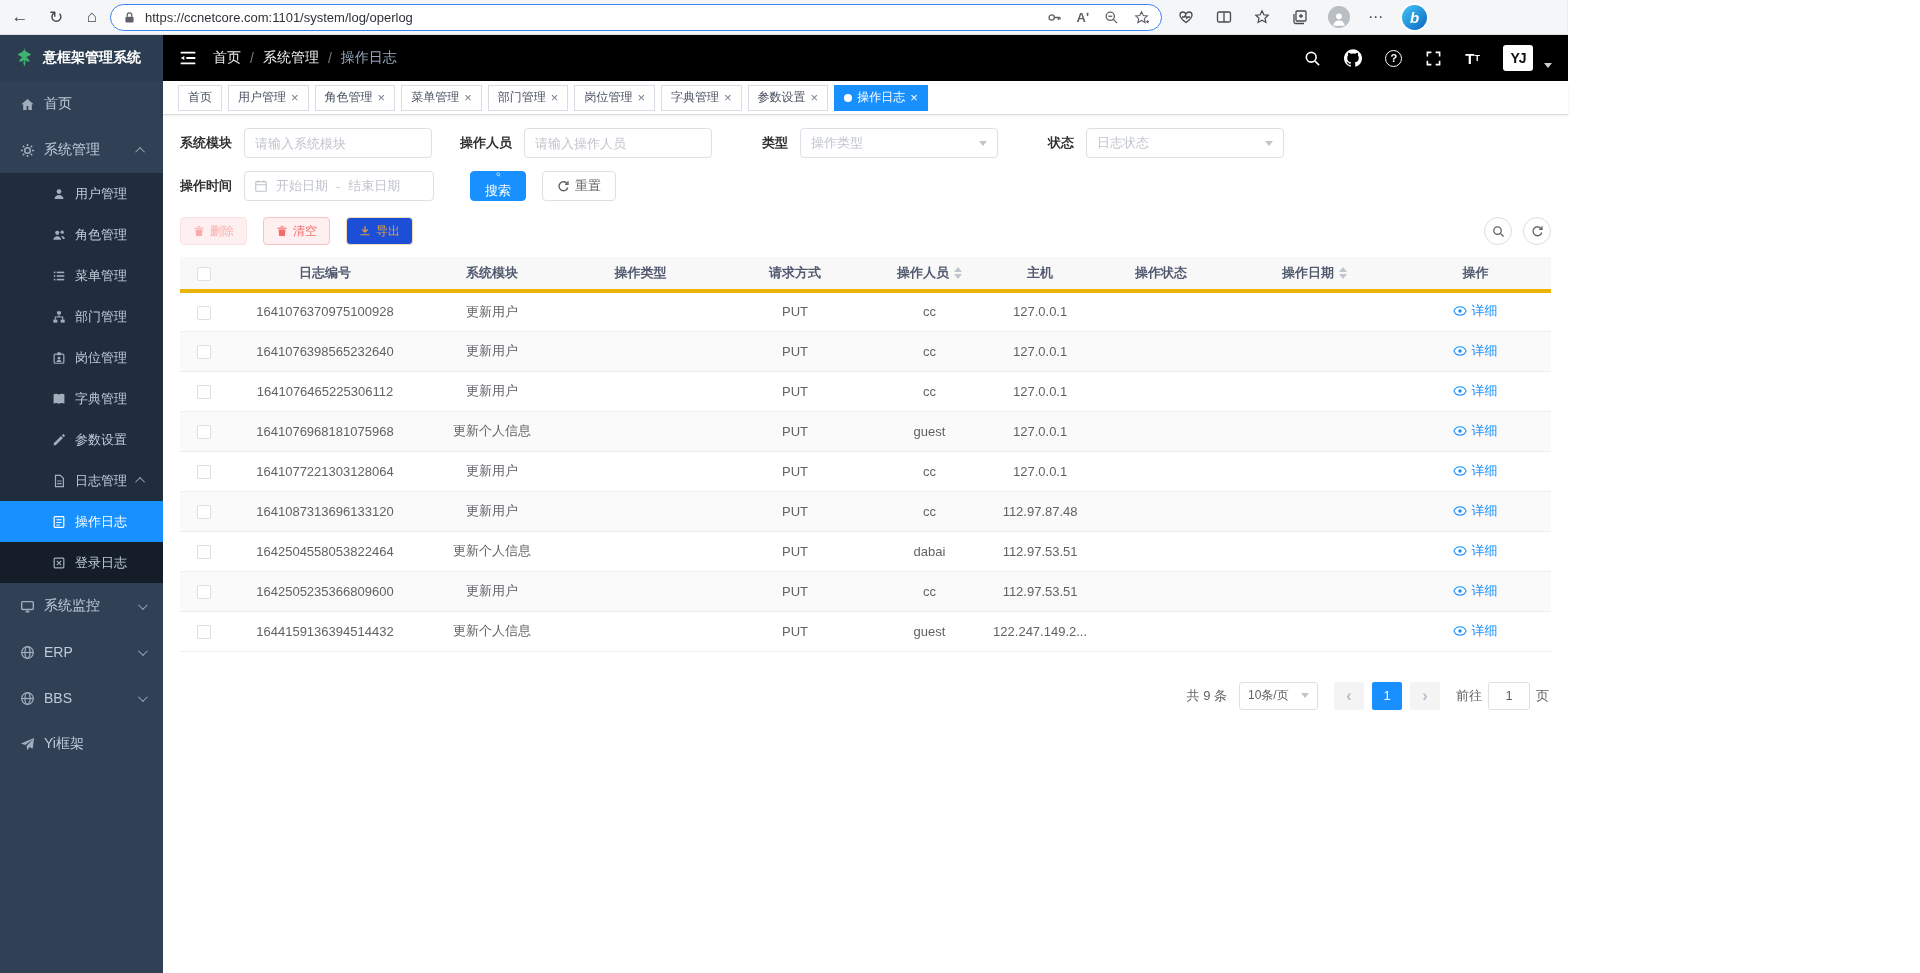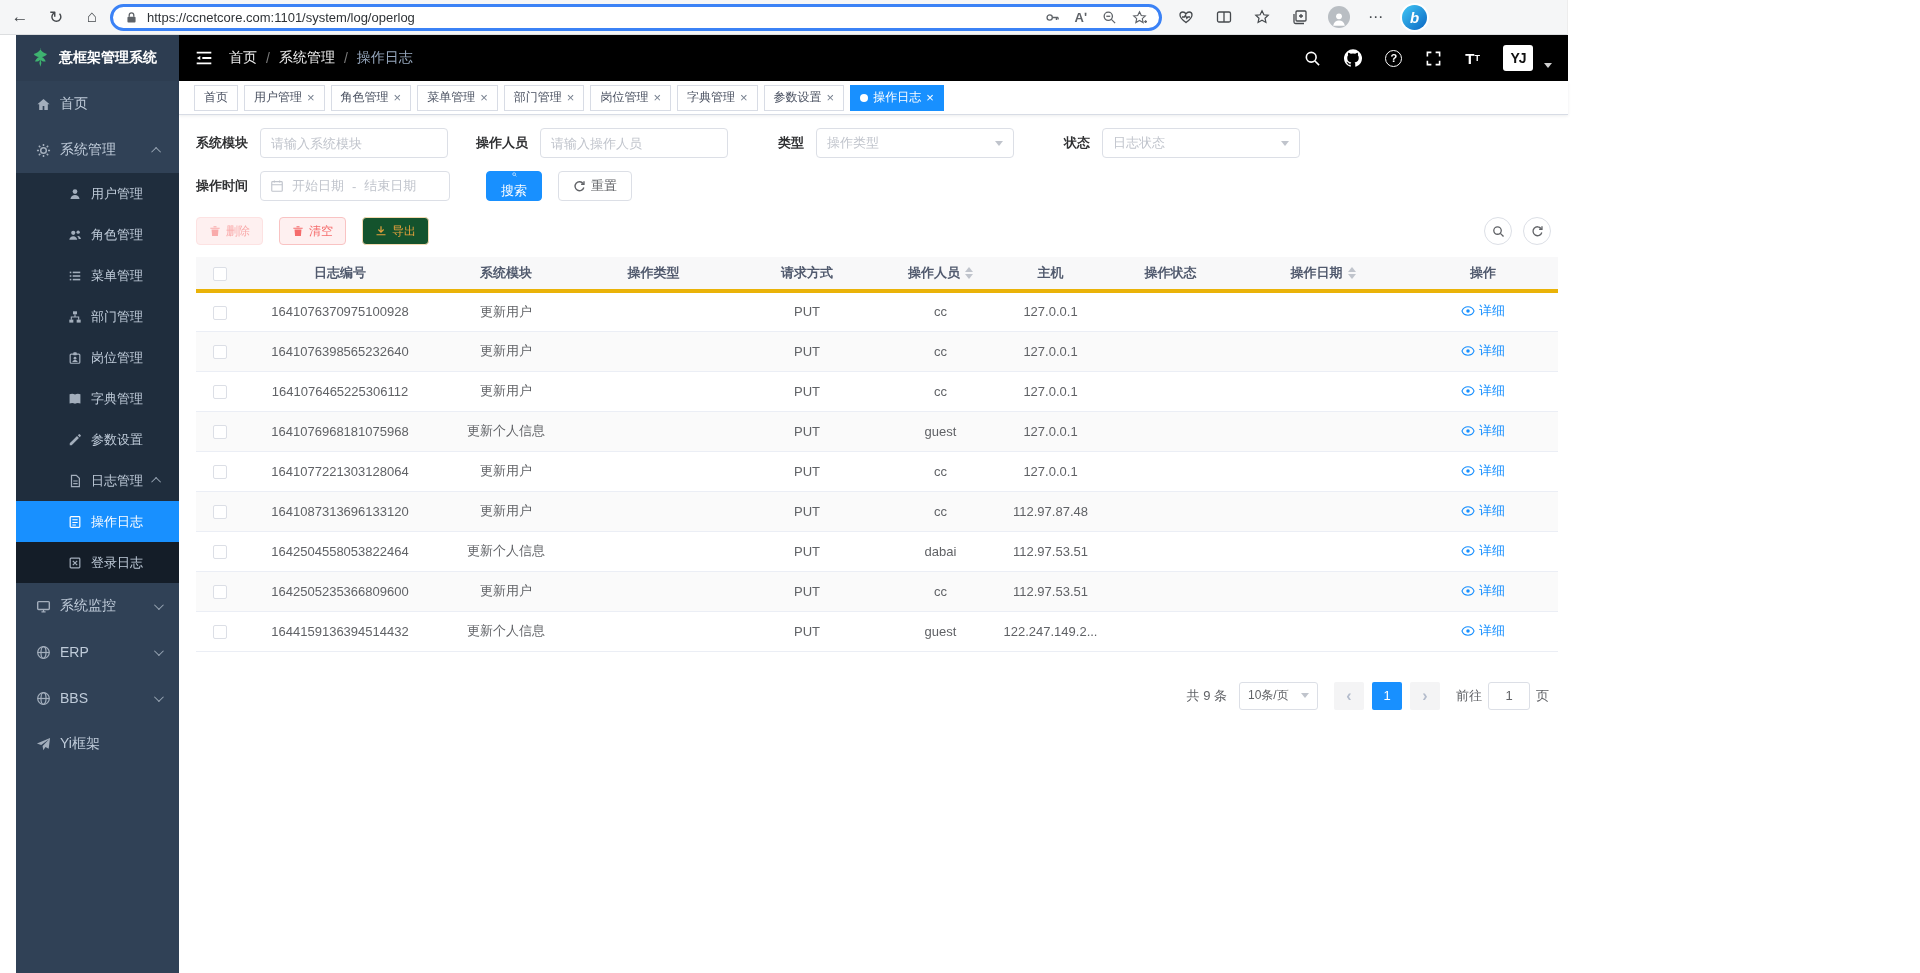--- a/index.html
+++ b/index.html
@@ -11,30 +11,30 @@
   }
   svg { display:block; }
 
   
   .bw { position:absolute; left:0; top:0; width:1568px; height:973px; border-right:1px solid #ededed; }
 
   
   .browser { height:35px; background:#f5f6f7; border-bottom:1px solid #dcdee0; display:flex; align-items:center; padding:0 10px; }
   .b-nav { display:flex; align-items:center; gap:16px; color:#45494d; margin-right:8px; }
   .b-ic { width:20px; height:20px; display:flex; align-items:center; justify-content:center; font-size:17px; color:#45494d; cursor:pointer; }
-  .addr { width:1052px; height:27px; background:#fff; border:3px solid #3b82f6; border-radius:15px; display:flex; align-items:center; gap:9px; padding:0 12px; }
+  .addr { width:1052px; height:27px; background:#fff; border:1px solid #3b82f6; border-radius:15px; display:flex; align-items:center; gap:9px; padding:0 12px; }
   .addr .url { flex:1; font-size:13px; color:#2f3337; white-space:nowrap; overflow:hidden; }
   .addr .ric { display:flex; align-items:center; gap:15px; color:#5f6368; }
   .b-right { display:flex; align-items:center; gap:18px; margin-left:14px; color:#45494d; }
   .avatar { width:22px; height:22px; border-radius:50%; background:#b9bec3; display:flex; align-items:flex-end; justify-content:center; overflow:hidden; cursor:pointer; }
   .bing { width:25px; height:25px; border-radius:50%; background:linear-gradient(135deg,#41c7f5,#0b66c3); color:#fff; font-weight:bold; font-style:italic; font-size:15px; display:flex; align-items:center; justify-content:center; cursor:pointer; box-shadow:0 0 0 2px #fff; }
   .dots { font-size:15px; letter-spacing:1px; cursor:pointer; }
 
   
-  .window { position:absolute; left:0; top:35px; width:1568px; height:938px; display:flex; background:#fff;padding-left:16px; }
+  .window { position:absolute; left:0; top:35px; width:1568px; height:938px; display:flex; background:#fff; }
 
   
   .sidebar { width:163px; flex:0 0 163px; background:#304156; height:100%; overflow:hidden; }
   .logo-bar { height:46px; display:flex; align-items:center; gap:8px; padding-left:13px; background:#2d3d51; }
   .logo-text { color:#fff; font-size:14px; font-weight:bold; white-space:nowrap; }
   .mi { display:flex; align-items:center; height:46px; padding-left:20px; color:#bfcbd9; font-size:14px; cursor:pointer; white-space:nowrap; }
   .mi .ic { margin-right:9px; flex:0 0 auto; color:#a3aebc; }
   .mi.l2, .mi.l3 { height:41px; font-size:13px; padding-left:52px; }
   .mi.l2 { background:#1f2d3d; }
   .mi.l3 { background:#141d28; }
@@ -91,21 +91,21 @@
   .btn { height:30px; border-radius:4px; border:1px solid #dcdfe6; background:#fff; color:#606266; font-size:13px; display:inline-flex; align-items:center; gap:5px; padding:0 14px; cursor:pointer; font-family:inherit; }
   .btn-primary { background:#1890ff; border-color:#1890ff; color:#fff; }
   .btn-search { margin-left:36px;flex-direction:column; }
   .btn-reset { margin-left:16px; }
 
   
   .toolbar { display:flex; align-items:center; margin:16px 0 12px 0; }
   .btn-sm { height:28px; font-size:12px; padding:0 12px; margin-right:16px; }
   .btn-danger-disabled { background:#fef0f0; border-color:#fde2e2; color:#f9abab; cursor:not-allowed; }
   .btn-danger { background:#fef0f0; border-color:#f9c3c3; color:#f56c6c; }
-  .btn-warning { background:#14532d; border-color:#f5dab1; color:#e6a23c; }
+  .btn-warning { background:#1d4ed8; border-color:#f5dab1; color:#e6a23c; }
   .tool-right { margin-left:auto; display:flex; align-items:center; gap:11px; }
   .circle-btn { width:28px; height:28px; border-radius:50%; border:1px solid #dcdfe6; background:#fff; color:#606266; display:flex; align-items:center; justify-content:center; cursor:pointer; }
 
   
   table { width:100%; border-collapse:collapse; table-layout:fixed; font-size:13px; color:#606266; }
   thead th { background:#f8f8f9; color:#515a6e; font-weight:bold; height:34px; border-bottom:4px solid #eab308; text-align:center; padding:0 4px; }
   tbody td { height:40px; border-bottom:1px solid #ebeef5; text-align:center; padding:0 4px; white-space:nowrap; overflow:hidden; text-overflow:ellipsis; }
   tbody tr:nth-child(even) { background:#fafafa; }
   .th-wrap { display:inline-flex; align-items:center; }
   .sort { display:inline-flex; flex-direction:column; gap:2px; margin-left:5px; }

